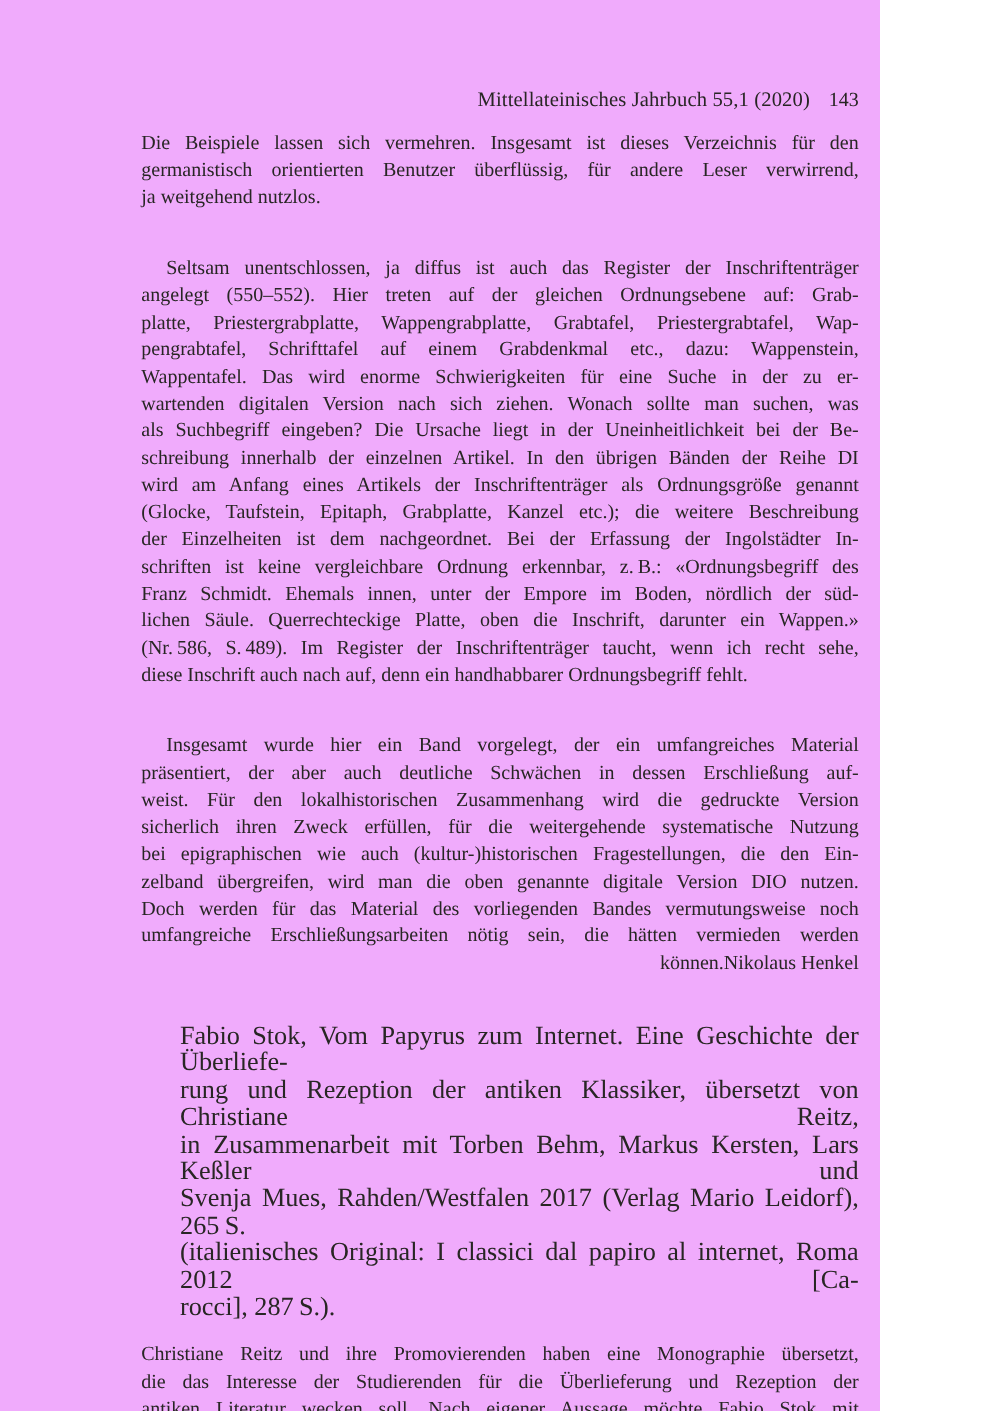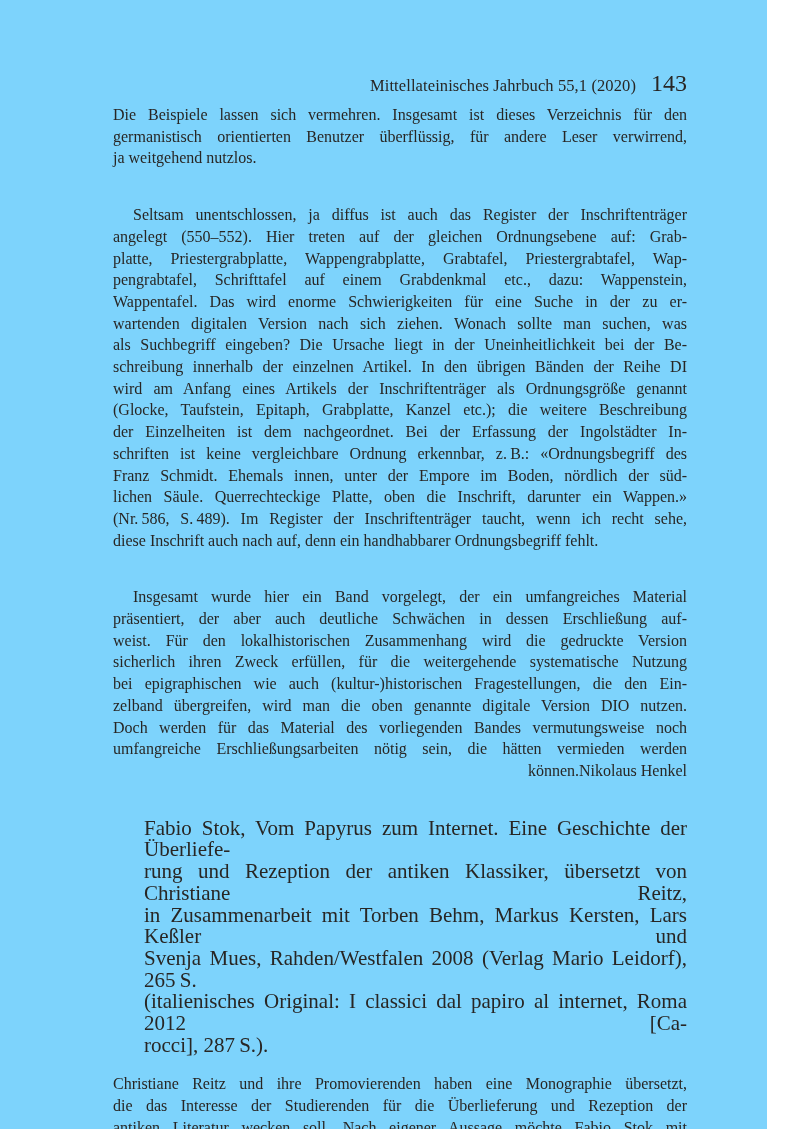--- a/index.html
+++ b/index.html
@@ -2,44 +2,44 @@
 <html lang="de"><head>
 <meta charset="utf-8">
 <style>
   html, body {
     margin: 0;
     padding: 0;
     background: #ffffff;
   }
   .page {
     position: relative;
-    width: 767px;
+    width: 704px;
     height: 1129px;
-    background: #7dd3fc;
+    background: #f0abfc;
     overflow: hidden;
     font-family: "Liberation Serif", "DejaVu Serif", serif;
     color: #282624;
   }
   .running-header {
     position: absolute;
     top: 70px;
     left: 113px;
     width: 574px;
     display: flex;
     justify-content: flex-end;
     align-items: baseline;
     gap: 15px;
     white-space: nowrap;
   }
   .running-header .journal {
     font-size: 16.5px;
     letter-spacing: 0.1px;
   }
   .running-header .pagenum {
-    font-size: 24px;
+    font-size: 16px;
   }
   .content {
     position: absolute;
     top: 104px;
     left: 113px;
     width: 574px;
     font-size: 16px;
     line-height: 21.7px;
   }
   .block { margin: 0; }
@@ -115,21 +115,21 @@
         <div class="line">umfangreiche Erschließungsarbeiten nötig sein, die hätten vermieden werden</div>
         <div class="line last sig-row">
           <span>können.</span>
           <span>Nikolaus Henkel</span>
         </div>
       </div>
       <div class="block review-reference">
         <div class="line">Fabio Stok, Vom Papyrus zum Internet. Eine Geschichte der Überliefe-</div>
         <div class="line">rung und Rezeption der antiken Klassiker, übersetzt von Christiane Reitz,</div>
         <div class="line">in Zusammenarbeit mit Torben Behm, Markus Kersten, Lars Keßler und</div>
-        <div class="line">Svenja Mues, Rahden/Westfalen 2008 (Verlag Mario Leidorf), 265 S.</div>
+        <div class="line">Svenja Mues, Rahden/Westfalen 2017 (Verlag Mario Leidorf), 265 S.</div>
         <div class="line">(italienisches Original: I classici dal papiro al internet, Roma 2012 [Ca-</div>
         <div class="line last">rocci], 287 S.).</div>
       </div>
       <div class="block paragraph-reitz">
         <div class="line">Christiane Reitz und ihre Promovierenden haben eine Monographie übersetzt,</div>
         <div class="line">die das Interesse der Studierenden für die Überlieferung und Rezeption der</div>
         <div class="line">antiken Literatur wecken soll. Nach eigener Aussage möchte Fabio Stok mit</div>
         <div class="line last">diesem Band das Buch von L. D. Reynolds und N. G. Wilson, Scribes and Scho-</div>
       </div>
     </div>

